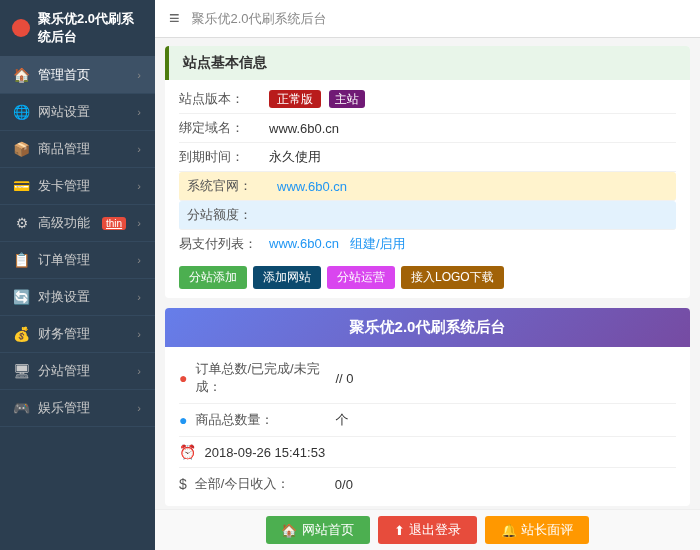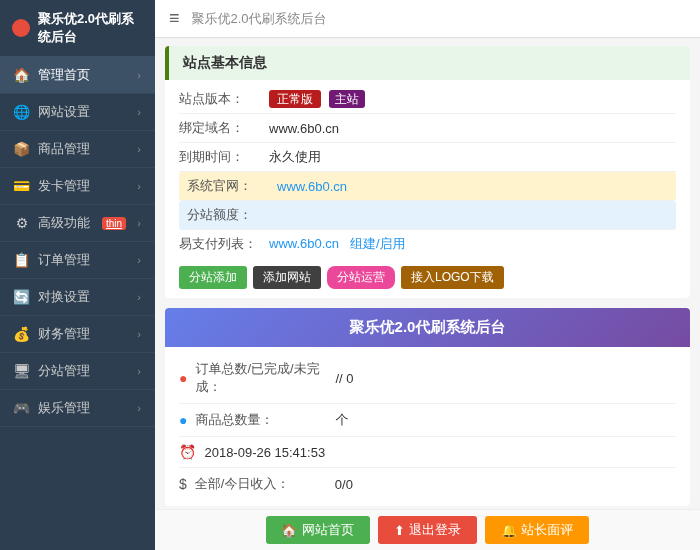--- a/index.html
+++ b/index.html
@@ -204,22 +204,22 @@
             <span class="info-label">易支付列表：</span>
             <span class="info-value">
               <a class="link-text" href="#">www.6b0.cn</a>
               &nbsp;
               <a class="link-text" href="#">组建/启用</a>
             </span>
           </div>
 
           <div class="action-buttons" id="site-action-btns">
               <button class="btn" style="background: rgb(76, 175, 80);">分站添加</button>
-              <button class="btn" style="background: #404040;">添加网站</button>
-              <button class="btn" style="background: #ec4899; border-radius: 8px;">分站运营</button>
+              <button class="btn" style="background: #0c4a6e;">添加网站</button>
+              <button class="btn" style="background: #d946ef;">分站运营</button>
               <button class="btn" style="background: #a16207;">接入LOGO下载</button>
             </div>
         </div>
       </div>
 
       <div class="dash-card">
         <div class="dash-header">聚乐优2.0代刷系统后台</div>
         <div class="dash-body" id="dash-rows">
             <div class="dash-row">
     <span class="dash-icon" style="color:#e74c3c">●</span>

